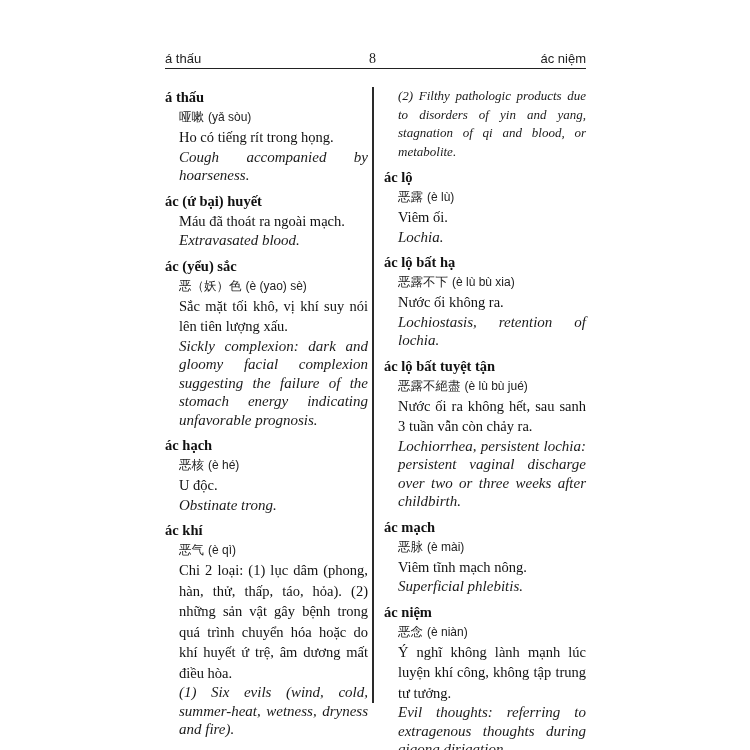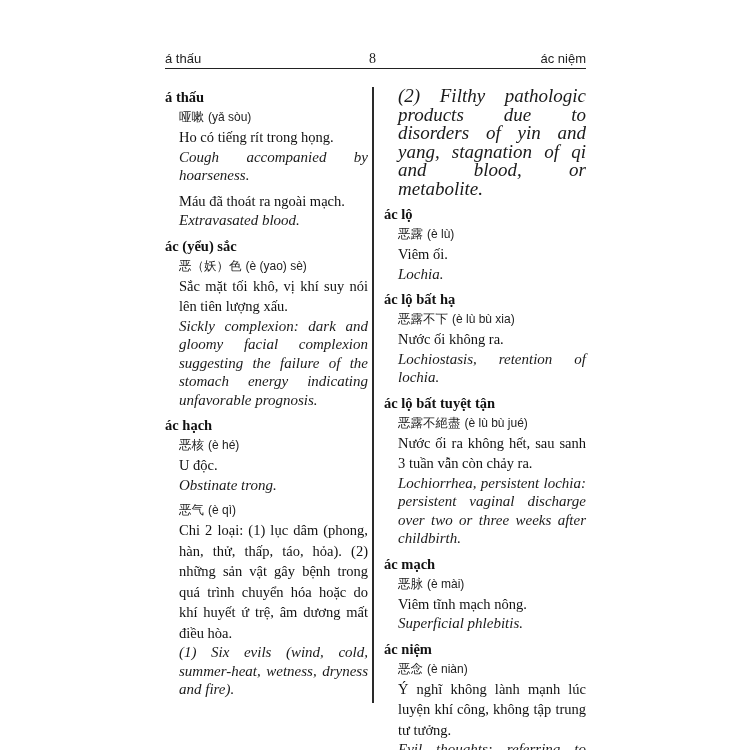--- a/index.html
+++ b/index.html
@@ -91,21 +91,21 @@
     .en {
       padding-left: 14px;
       font-size: 15px;
       font-style: italic;
       line-height: 18.5px;
       text-align: justify;
       color: #1a1a1a;
     }
     .cont {
       padding-left: 14px;
-      font-size: 19px;
+      font-size: 13px;
       font-style: italic;
       line-height: 18.5px;
       text-align: justify;
       margin-bottom: 6px;
     }
   </style>
 </head>
 <body>
 
 <div class="page">
@@ -121,39 +121,41 @@
     <div class="col col-left">
 
       <div class="entry">
         <div class="headword">á thấu</div>
         <div class="cn"><span>哑嗽</span><span class="py">(yǎ sòu)</span></div>
         <div class="vi">Ho có tiếng rít trong họng.</div>
         <div class="en">Cough accompanied by hoarseness.</div>
       </div>
 
       <div class="entry">
+        <div class="headword">ác (ứ bại) huyết</div>
         <div class="vi">Máu đã thoát ra ngoài mạch.</div>
         <div class="en">Extravasated blood.</div>
       </div>
 
       <div class="entry">
         <div class="headword">ác (yểu) sắc</div>
         <div class="cn"><span>恶（妖）色</span><span class="py">(è (yao) sè)</span></div>
         <div class="vi">Sắc mặt tối khô, vị khí suy nói lên tiên lượng xấu.</div>
         <div class="en">Sickly complexion: dark and gloomy facial complexion suggesting the failure of the stomach energy indicating unfavorable prognosis.</div>
       </div>
 
       <div class="entry">
         <div class="headword">ác hạch</div>
         <div class="cn"><span>恶核</span><span class="py">(è hé)</span></div>
         <div class="vi">U độc.</div>
         <div class="en">Obstinate trong.</div>
       </div>
 
       <div class="entry">
+        <div class="headword">ác khí</div>
         <div class="cn"><span>恶气</span><span class="py">(è qì)</span></div>
         <div class="vi">Chi 2 loại: (1) lục dâm (phong, hàn, thử, thấp, táo, hỏa). (2) những sản vật gây bệnh trong quá trình chuyển hóa hoặc do khí huyết ứ trệ, âm dương mất điều hòa.</div>
         <div class="en">(1) Six evils (wind, cold, summer-heat, wetness, dryness and fire).</div>
       </div>
 
     </div>
 
     <div class="divider"></div>
 
     <div class="col col-right">

